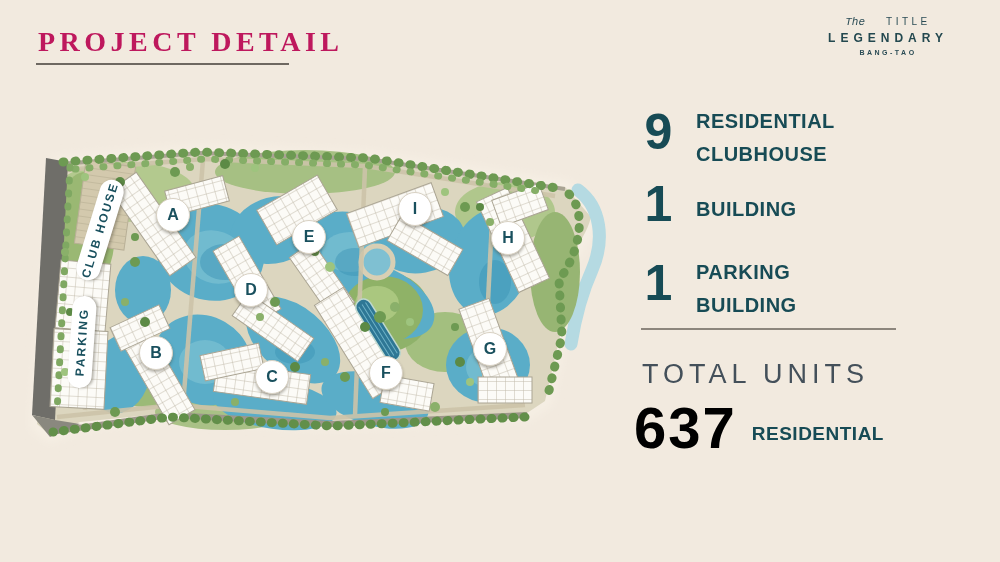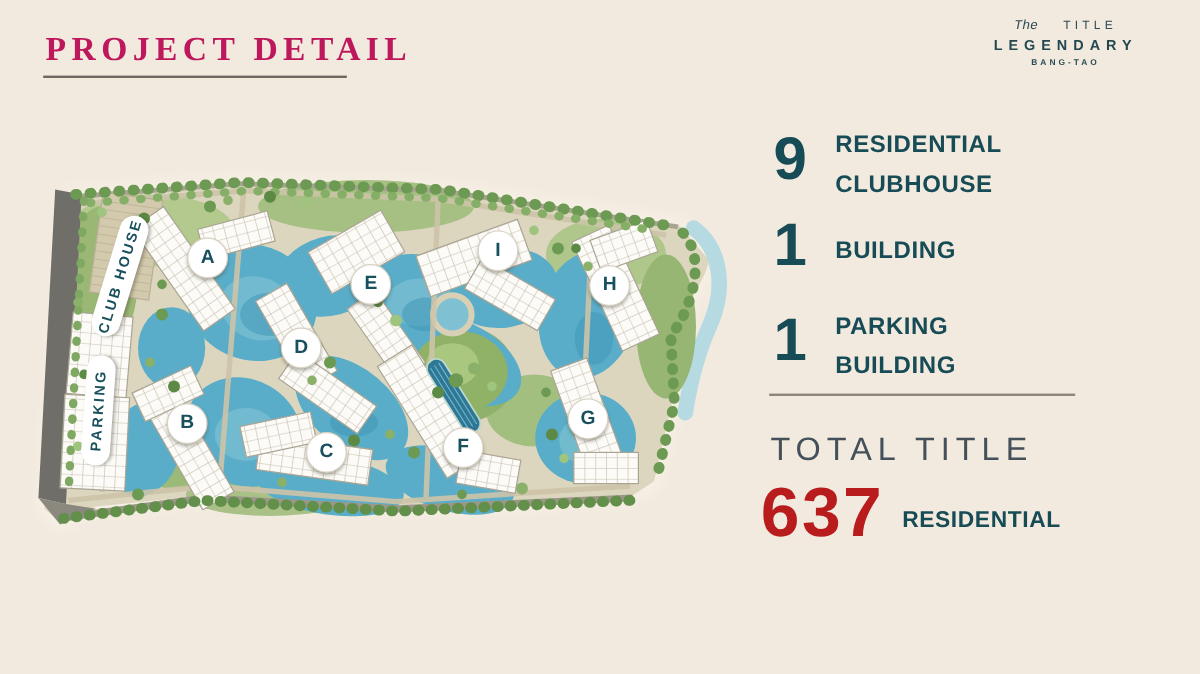--- a/index.html
+++ b/index.html
@@ -50,21 +50,21 @@
     color:#174b55; line-height:1; letter-spacing:-1px;
   }
   .stat-label { margin-left:10px; font-size:20px; font-weight:700; color:#174b55; line-height:1.06; letter-spacing:.5px; }
   .stat-label .line, .total-units-label .line { display:block;margin-top:12px; }
   .divider { position:absolute; left:641px; top:328px; width:255px; height:2px; background:#8d867d; }
   .total-label {
     position:absolute; left:642px; top:359px;
     font-size:27px; font-weight:400; letter-spacing:5px; color:#44505a; white-space:nowrap;
   }
   .total-row { position:absolute; left:634px; top:401px; height:54px; display:flex; align-items:center; }
-  .total-num { font-size:58px; font-weight:700; color:#b91c1c; line-height:1; letter-spacing:2px; }
+  .total-num { font-size:58px; font-weight:700; color:#000000; line-height:1; letter-spacing:2px; }
   .total-units-label { margin-left:15px; font-size:19px; font-weight:700; color:#174b55; line-height:1.06; letter-spacing:.5px; }
 </style>
 </head>
 <body>
 
 <div class="stage">
 
   <div class="page-title">PROJECT DETAIL</div>
   <div class="title-underline"></div>
 
@@ -327,21 +327,21 @@
   <div class="stat-row" style="top:255px">
     <span class="stat-num">1</span>
     <span class="stat-label">
       <span class="line">PARKING</span>
       <span class="line">BUILDING</span>
     </span>
   </div>
 
   <div class="divider"></div>
 
-  <div class="total-label">TOTAL TITLE</div>
+  <div class="total-label">TOTAL UNITS</div>
   <div class="total-row">
     <span class="total-num">637</span>
     <span class="total-units-label">
       <span class="line">RESIDENTIAL</span>
     </span>
   </div>
 
 </div>
 
 </body></html>

